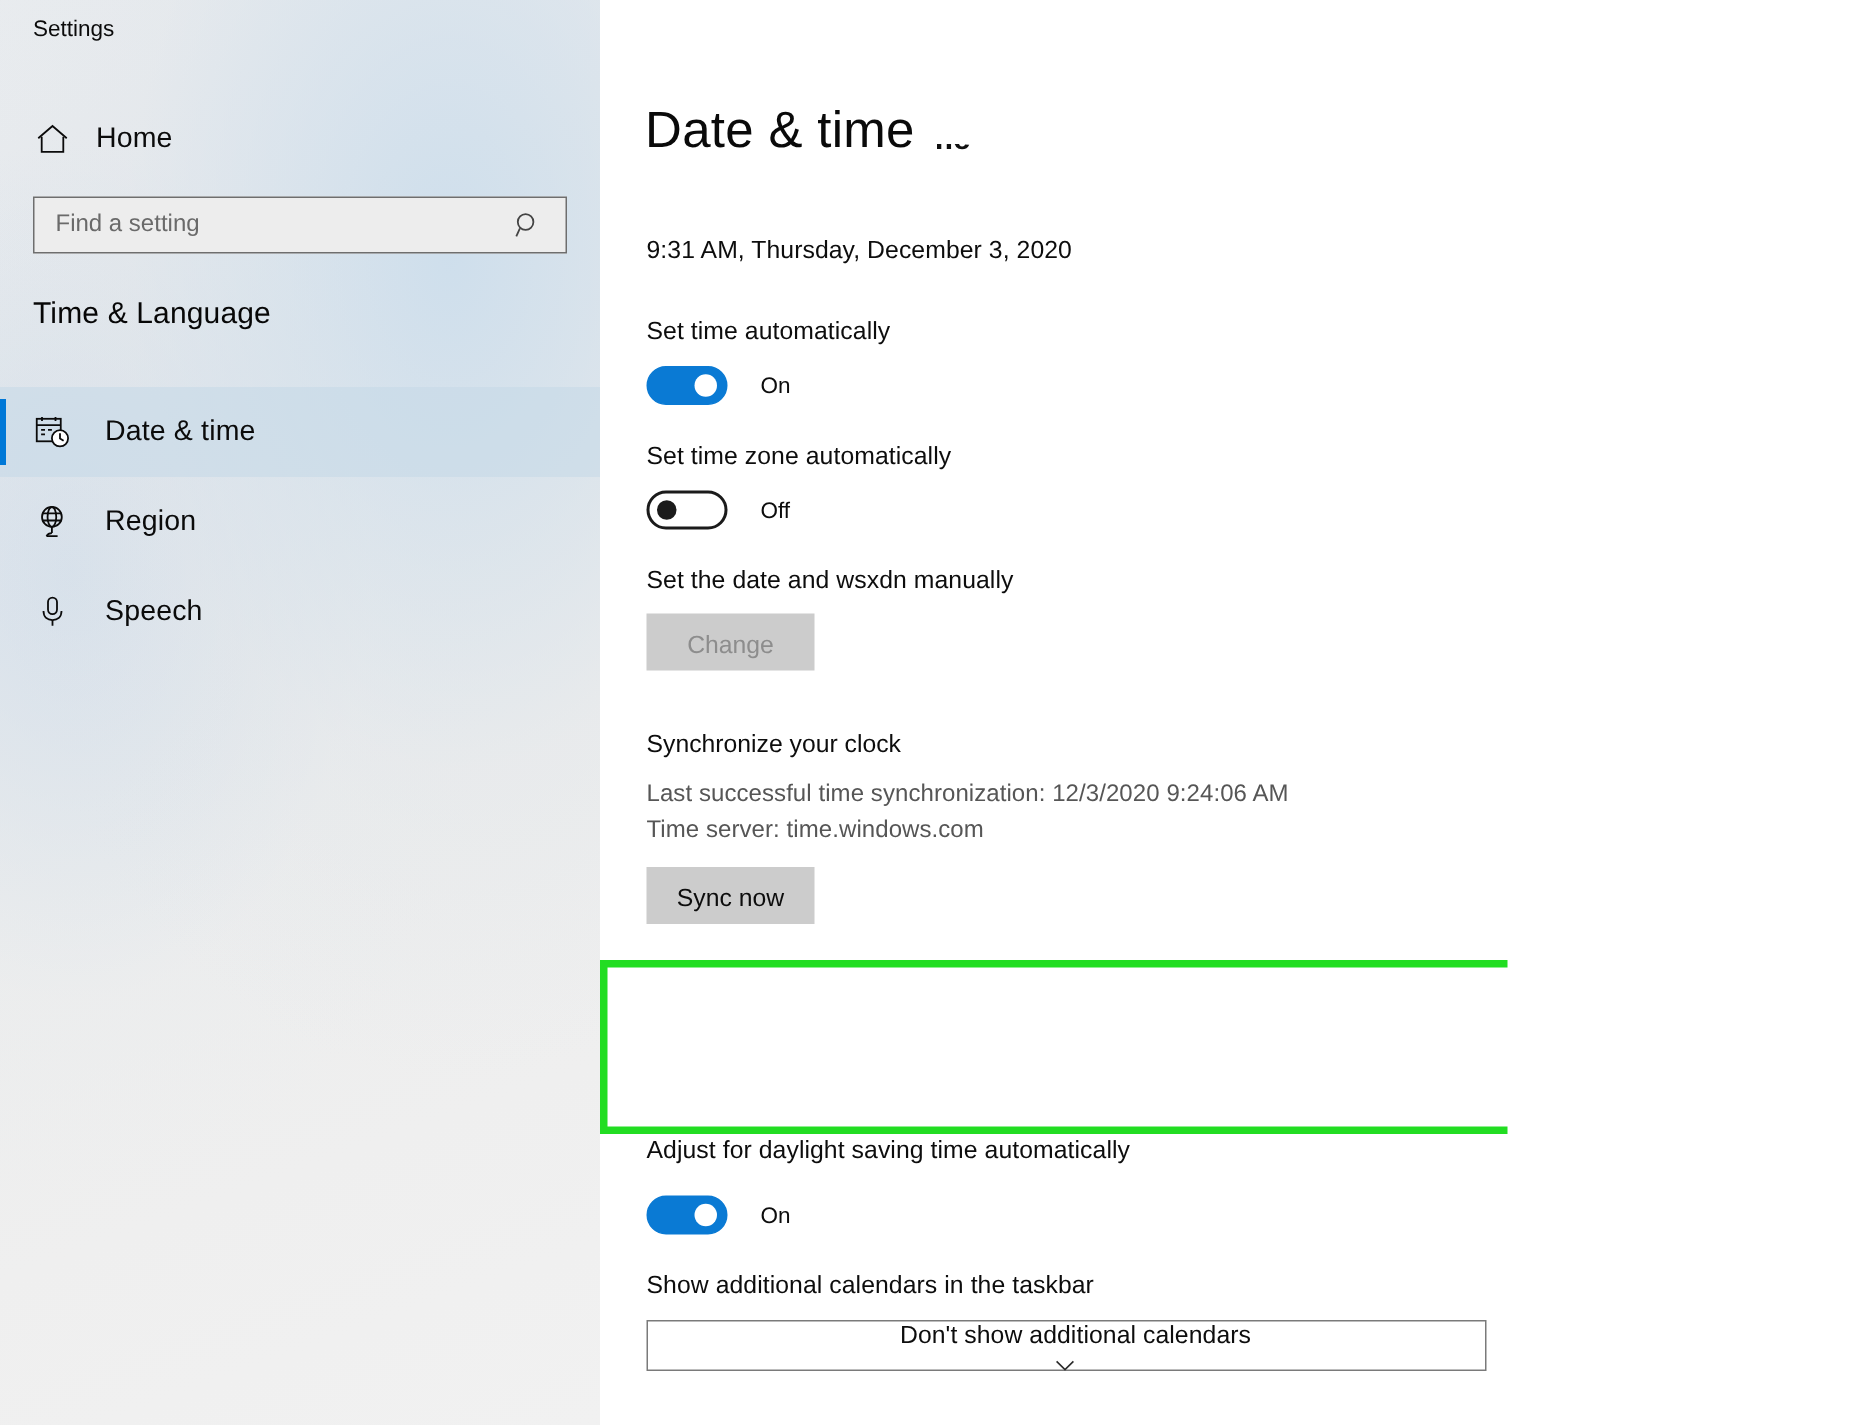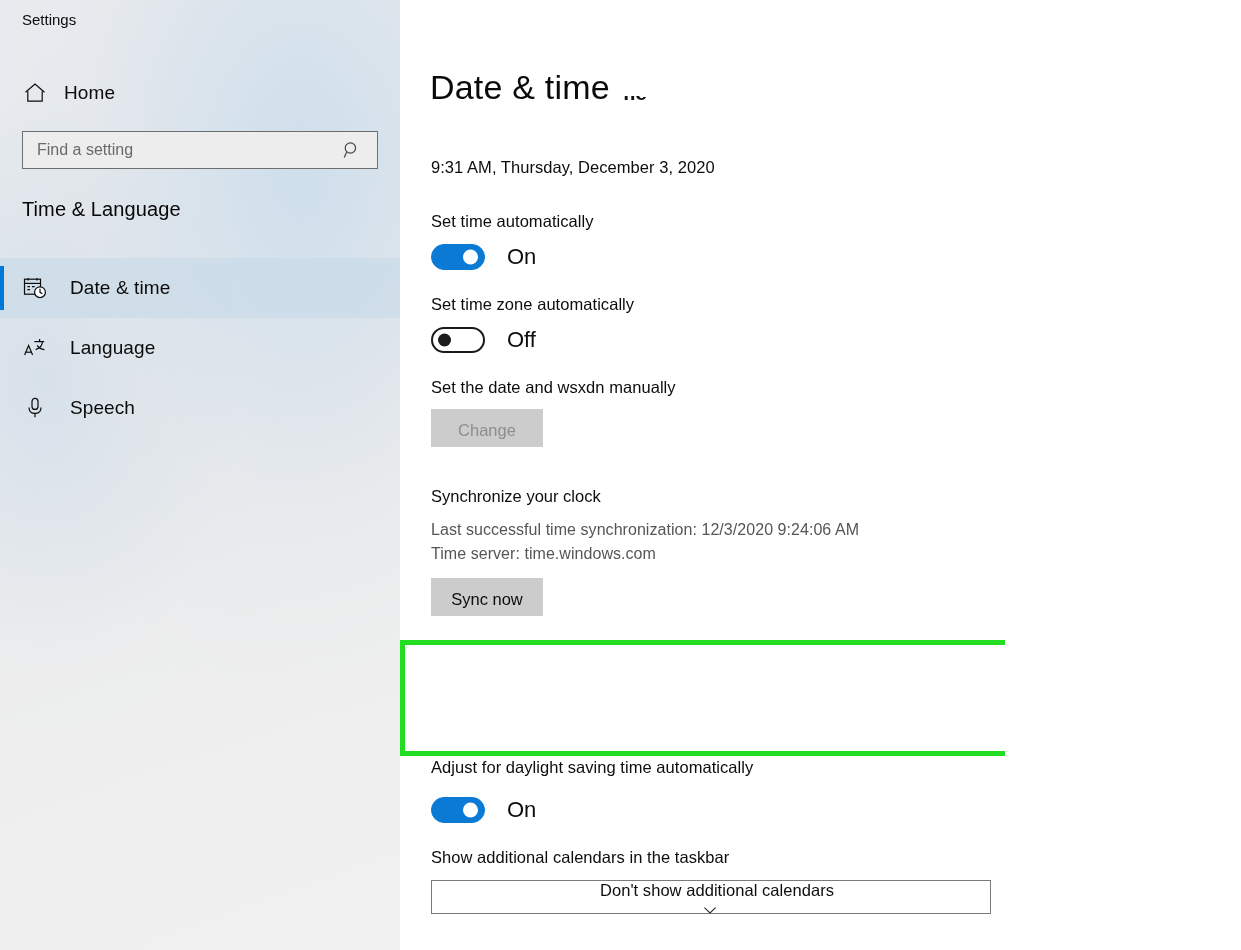--- a/index.html
+++ b/index.html
@@ -166,21 +166,21 @@
     right: 6px; top: 50%;
     transform: translateY(-50%);
   }
   .switch.off .knob {
     width: 13px; height: 13px;
     background: #1b1b1b;
     left: 5px; top: 50%;
     transform: translateY(-50%);
   }
   .toggle-state {
-    font-size: 22px;
+    font-size: 15px;
     color: #0d0d0d;
     margin-left: 22px;
     text-align: center;
   }
 
   
   .btn {
     border: 0;
     background: #cccccc;
     font-family: "Liberation Sans", sans-serif;
@@ -275,34 +275,33 @@
             <path d="M2.5 8.4 H18.5"></path>
             <path d="M6 3 V5.6 M15 3 V5.6"></path>
             <path d="M5.4 11.6 H8 M10 11.6 H12.6 M5.4 14.6 H8"></path>
             <circle cx="18" cy="17.2" r="5.4" fill="#ffffff"></circle>
             <path d="M18 13.8 V17.3 L20.4 18.8"></path>
           </svg>
         </span>
         <span class="nav-label">Date &amp; time</span>
       </div>
 
-
       <div class="nav-item">
         <span class="nav-ico">
           <svg viewBox="0 0 26 26" width="26" height="26" fill="none" stroke="#0b0b0b" stroke-width="1.2">
-            <path d="M2.6 20 L6.6 10.5 L10.6 20"></path>
-            <path d="M4.1 17.2 H9.1"></path>
-            <path d="M12.4 6.6 H22.2"></path>
-            <path d="M17.6 4 V6.6"></path>
-            <path d="M20.4 6.6 C20.4 11 17 13.6 13.6 14.6"></path>
-            <path d="M15.2 10.4 C16.6 12.8 19.4 14.2 22.4 14.6"></path>
+            <circle cx="12.6" cy="9.6" r="6.6"></circle>
+            <ellipse cx="12.6" cy="9.6" rx="2.9" ry="6.6"></ellipse>
+            <path d="M6.2 7.3 H19 M6.2 12 H19"></path>
+            <path d="M12.6 16.2 V20.4 M9 22.4 H16.4"></path>
+            <path d="M12.6 20.4 C10 20.4 9.4 21.6 9 22.4"></path>
           </svg>
         </span>
-        <span class="nav-label">Language</span>
-      </div>
+        <span class="nav-label">Region</span>
+      </div>
+
 
       <div class="nav-item">
         <span class="nav-ico">
           <svg viewBox="0 0 26 26" width="26" height="26" fill="none" stroke="#0b0b0b" stroke-width="1.2">
             <rect x="10" y="3.4" width="6" height="11" rx="3"></rect>
             <path d="M7 12.4 C7 16.4 9.6 18.4 13 18.4 C16.4 18.4 19 16.4 19 12.4"></path>
             <path d="M13 18.4 V22.2"></path>
           </svg>
         </span>
         <span class="nav-label">Speech</span>

